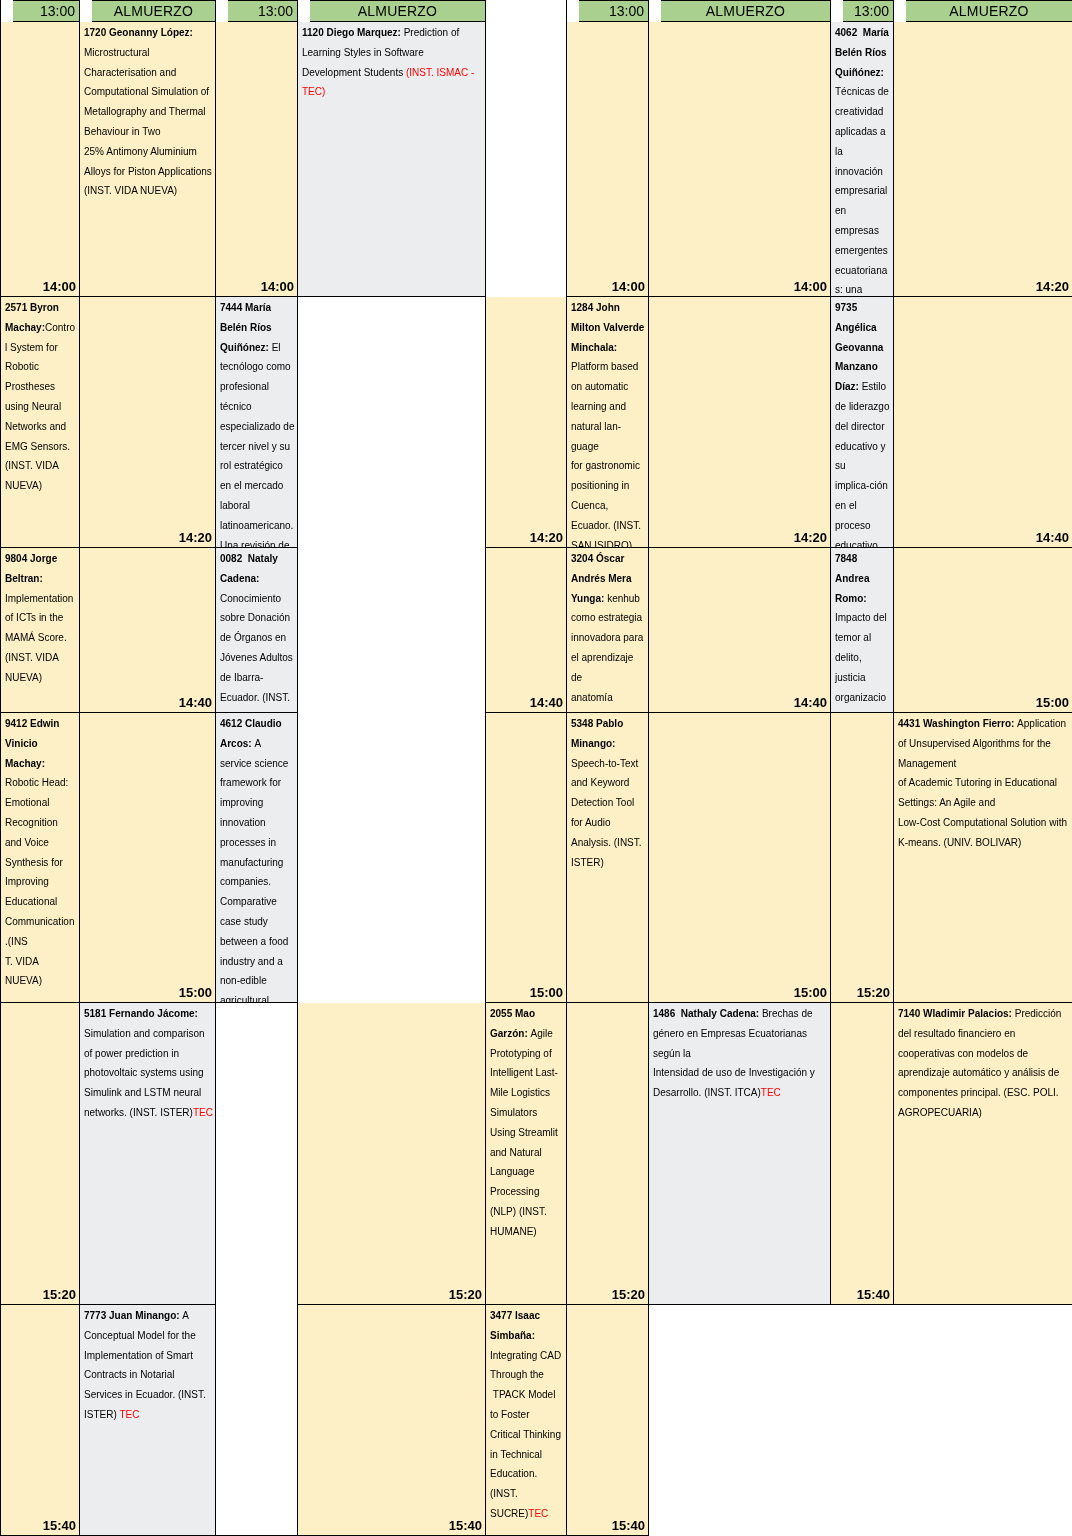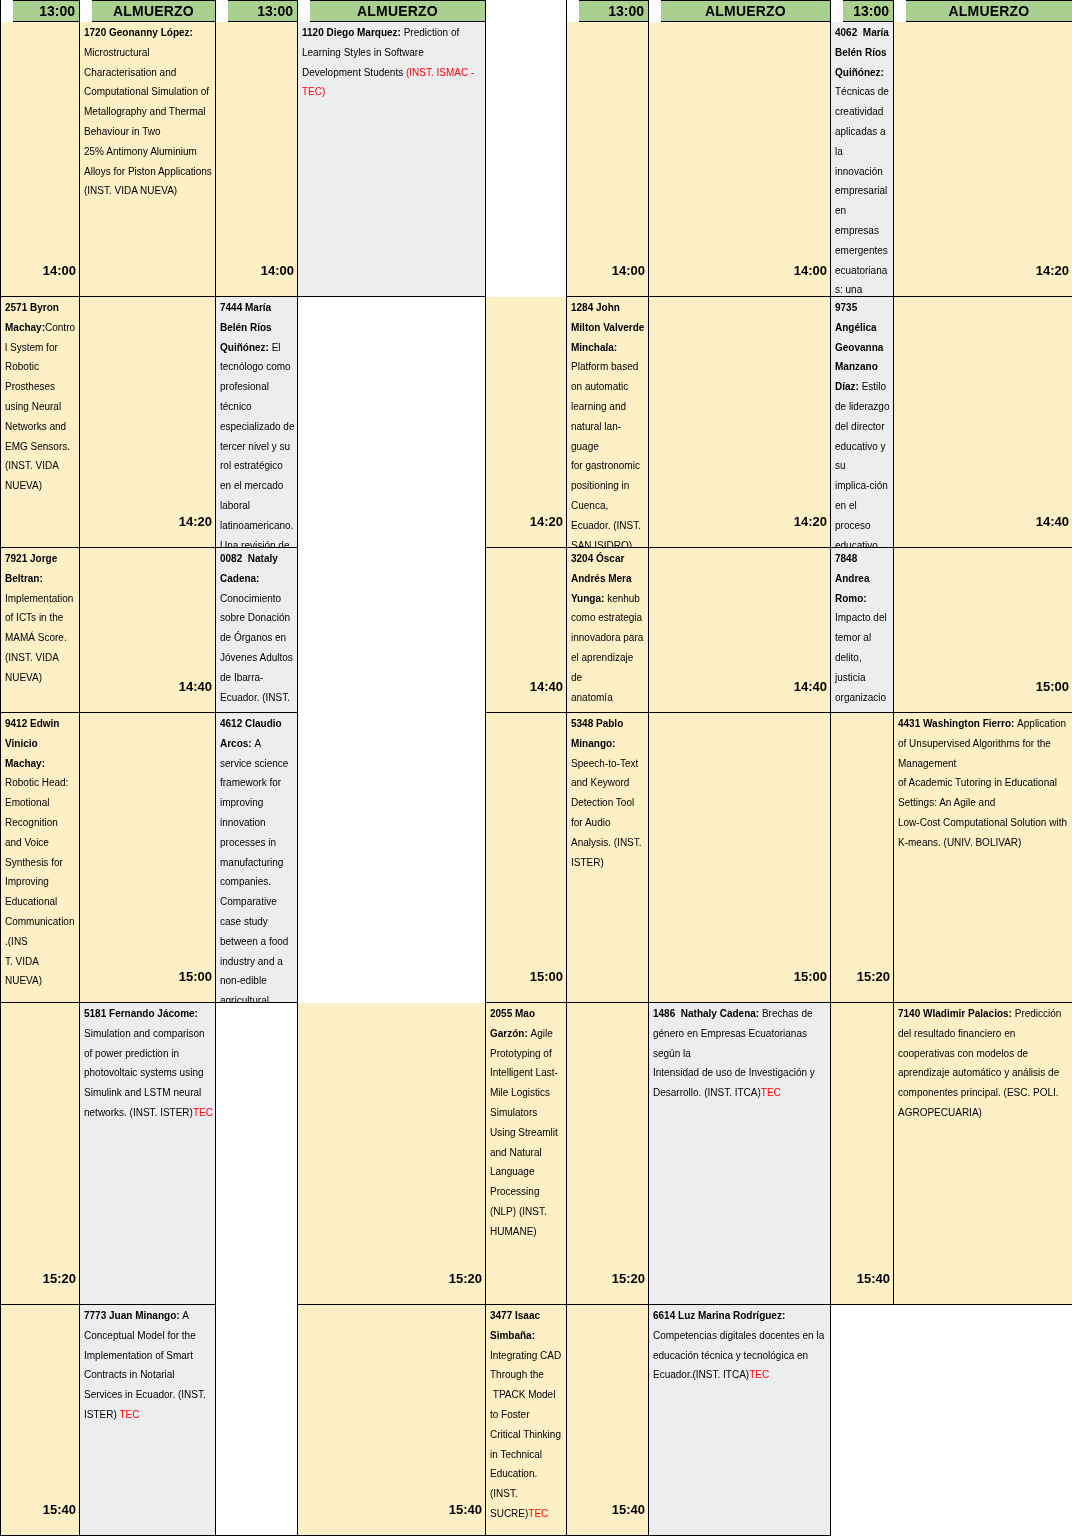--- a/index.html
+++ b/index.html
@@ -7,24 +7,24 @@
   #app {
     width:1072px; height:1536px;
     display:grid;
     grid-template-columns:79px 136px 82px 188px 81px 82px 182px 63px 179px;
     grid-template-rows:22px 275px 251px 165px 290px 302px 231px;
     border-left:1px solid var(--grid);
     box-sizing:border-box;
     background:#fff;
   }
   .c { box-sizing:border-box; border-right:1px solid var(--grid); border-bottom:1px solid var(--grid); overflow:hidden; }
-  .hdr { background:var(--green); border-top:1px solid var(--grid); font-weight:bold; font-size:14px; display:flex; align-items:center;margin-left:12px; }
+  .hdr { background:var(--green); border-top:1px solid var(--grid); font-weight:normal; font-size:14px; display:flex; align-items:center;margin-left:12px; }
   .hdr-time { justify-content:flex-end; padding-right:4px; }
   .hdr-sess { justify-content:center; letter-spacing:0.2px; }
-  .timec { background:var(--yellow); display:flex; align-items:flex-end; justify-content:flex-end; padding:0 3px 16px 0; font-weight:bold; font-size:13px; line-height:18px; }
+  .timec { background:var(--yellow); display:flex; align-items:flex-end; justify-content:flex-end; padding:0 3px 0 0; font-weight:bold; font-size:13px; line-height:18px; }
   .content { font-size:10px; line-height:19.8px; padding:1px 2px 1px 4px; white-space:pre-wrap; overflow-wrap:break-word; word-break:break-word; }
   .bg-yellow { background:var(--yellow); }
   .bg-gray { background:var(--gray); }
   .gap { background:#fff; border-right:1px solid var(--grid); border-bottom:none; box-sizing:border-box; }
   .gap.last { border-bottom:1px solid var(--grid); }
   .b { font-weight:bold; }
   .red { color:var(--red); }
   .center { text-align:left; }
 </style>
 </head>
@@ -59,21 +59,21 @@
 tercer nivel y su rol estratégico en el mercado laboral
 latinoamericano. Una revisión de literatura del 2022 al 2025. (INST. CORDILLERA)</span></div>
     <div class="gap"></div>
     <div class="c timec">14:20</div>
     <div class="c content bg-yellow"><span class="b ">1284 John Milton Valverde Minchala: </span><span class="">Platform based on automatic learning and natural lan-guage
 for gastronomic positioning in Cuenca, Ecuador. (INST. SAN ISIDRO)</span></div>
     <div class="c timec">14:20</div>
     <div class="c content bg-gray"><span class="b ">9735 Angélica Geovanna Manzano Díaz: </span><span class="">Estilo de liderazgo del director educativo y su
 implica-ción en el proceso educativo en una Unidad Educativa Particular de Ambato-Ecuador (INST. CORDILLERA)</span></div>
     <div class="c timec">14:40</div>
-    <div class="c content bg-yellow"><span class="b ">7921 Jorge Beltran: </span><span class="">Implementation of ICTs in the MAMÁ Score.(INST. VIDA NUEVA)</span></div>
+    <div class="c content bg-yellow"><span class="b ">9804 Jorge Beltran: </span><span class="">Implementation of ICTs in the MAMÁ Score.(INST. VIDA NUEVA)</span></div>
     <div class="c timec">14:40</div>
     <div class="c content bg-gray"><span class="b ">0082  Nataly Cadena: </span><span class="">Conocimiento sobre Donación de Órganos en Jóvenes Adultos de Ibarra-Ecuador. (INST. ITCA)</span></div>
     <div class="gap"></div>
     <div class="c timec">14:40</div>
     <div class="c content bg-yellow"><span class="b ">3204 Óscar Andrés Mera Yunga: </span><span class="">kenhub como estrategia innovadora para el aprendizaje de
 anatomía humana en la carrera de Técnico en Enfermería. (INST. SAN ISIDRO)</span></div>
     <div class="c timec">14:40</div>
     <div class="c content bg-gray"><span class="b ">7848 Andrea Romo: </span><span class="">Impacto del temor al delito, justicia organizacional y rotación laboral entre periodistas en Guayaquil. (INST. ARGOS)</span></div>
     <div class="c timec">15:00</div>
     <div class="c content bg-yellow"><span class="b ">9412 Edwin Vinicio Machay: </span><span class="">Robotic Head: Emotional Recognition and Voice Synthesis for Improving Educational Communication.(INS
@@ -102,14 +102,13 @@
     <div class="c content bg-yellow"><span class="b ">7140 Wladimir Palacios: </span><span class="">Predicción del resultado financiero en cooperativas con modelos de aprendizaje automático y análisis de componentes principal. (ESC. POLI. AGROPECUARIA)</span></div>
     <div class="c timec">15:40</div>
     <div class="c content bg-gray"><span class="b ">7773 Juan Minango: </span><span class="">A Conceptual Model for the Implementation of Smart Contracts in Notarial Services in Ecuador. (INST. ISTER) </span><span class="red">TEC</span></div>
     <div class="gap last"></div>
     <div class="c timec">15:40</div>
     <div class="c content bg-yellow center"><span class="b ">3477 Isaac Simbaña:</span><span class="">
 Integrating CAD Through the
  TPACK Model to Foster
 Critical Thinking in Technical Education. (INST. SUCRE)</span><span class="red">TEC</span></div>
     <div class="c timec">15:40</div>
-    <div class="c content bg-gray"><span class="b ">6614 Luz Marina Rodríguez: </span><span class="">Competencias digitales docentes en la educación técnica y tecnológica en Ecuador.(INST. ITCA)</span><span class="red">TEC</span></div>
   </div>
 
 </body></html>

